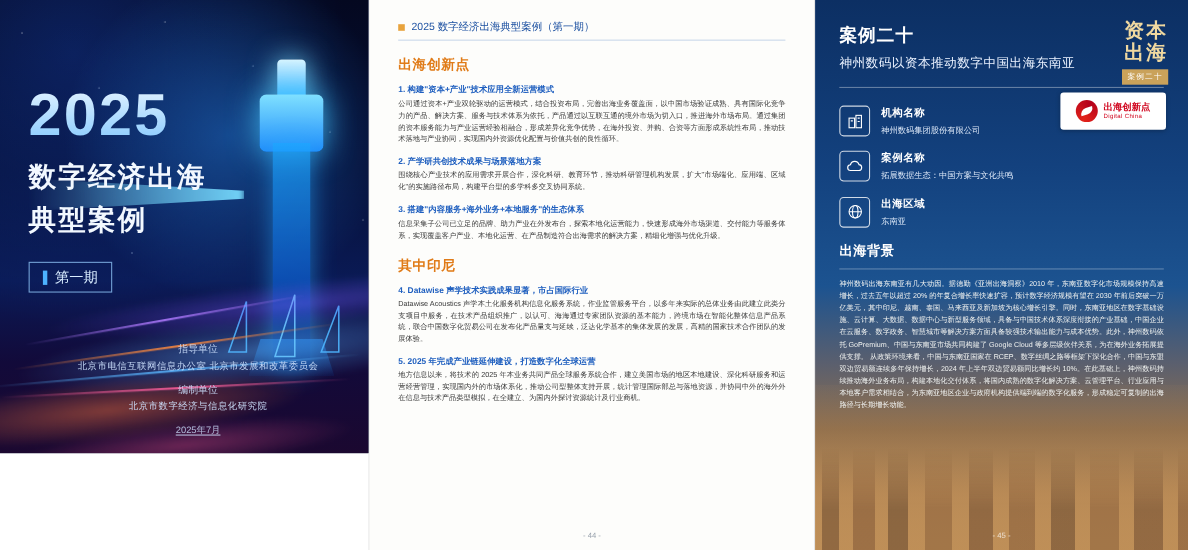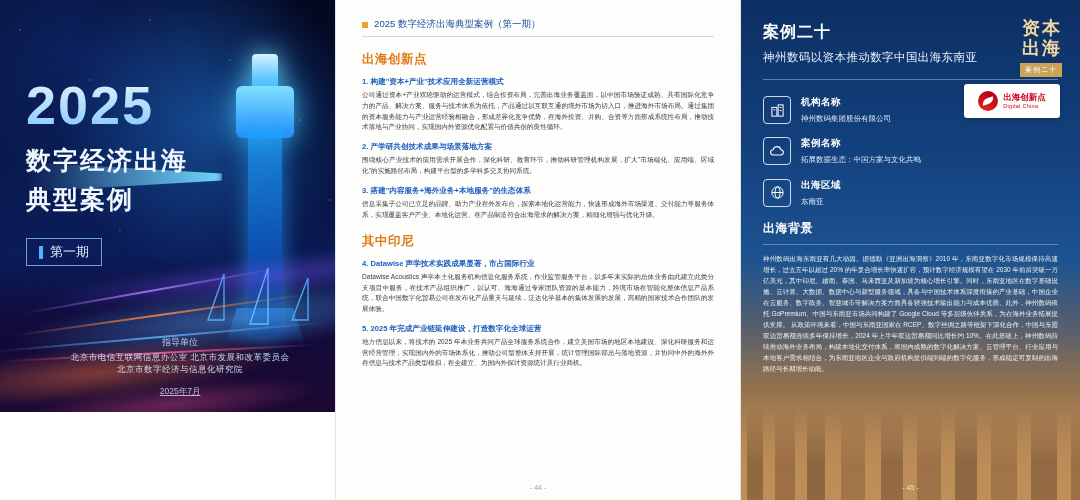--- a/index.html
+++ b/index.html
@@ -161,20 +161,21 @@
       <div class="cover-line2">典型案例</div>
       <div class="cover-badge">
         <span class="bar"></span>
         <span>第一期</span>
       </div>
     </div>
 
     <div class="cover-foot">
       <div class="cf-label">指导单位</div>
       <div class="cf-orgs">北京市电信互联网信息办公室    北京市发展和改革委员会</div>
+      <div class="cf-label" style="margin-top:9px">编制单位</div>
       <div class="cf-orgs">北京市数字经济与信息化研究院</div>
       <div class="cf-date">2025年7月</div>
     </div>
   </div>
 
   <div class="divider"></div>
 
   <div class="page2">
     <div class="p2-head">
       <span class="sq"></span>

